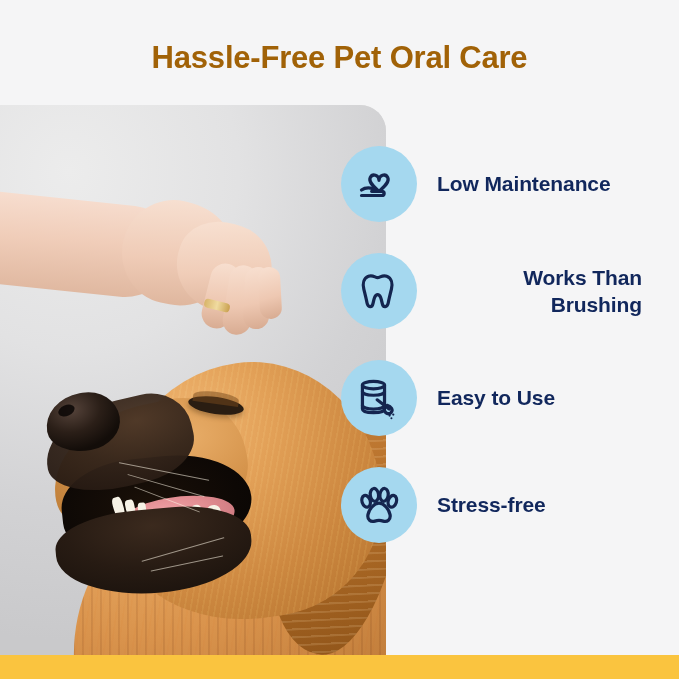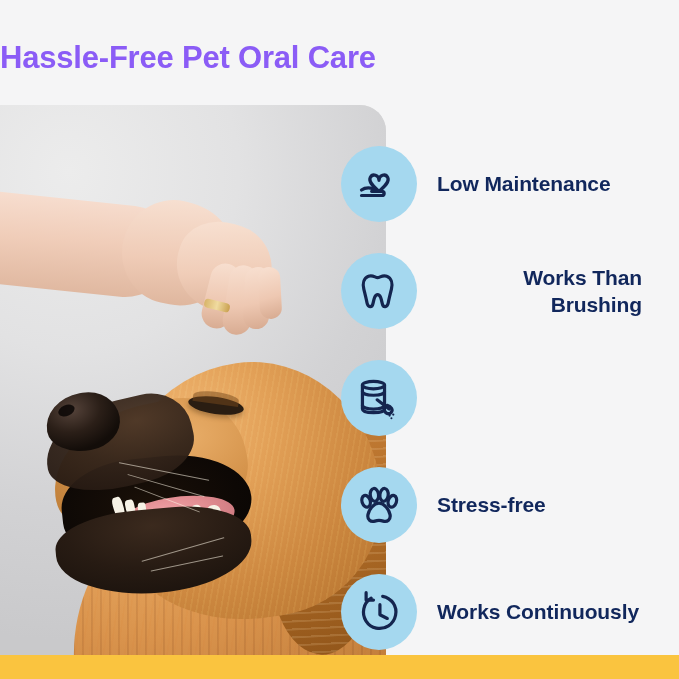--- a/index.html
+++ b/index.html
@@ -25,25 +25,25 @@
     background: #f5f5f6;
     overflow: hidden;
   }
 
   
   .title {
     position: absolute;
     top: 36px;
     left: 0;
     width: 679px;
-    text-align: left;
+    text-align: center;
     font-size: 31px;
     font-weight: 700;
     letter-spacing: -0.2px;
-    color: #8b5cf6;
+    color: #a16207;
     line-height: 44px;
     white-space: nowrap;
   }
 
   
   .photo-panel {
     position: absolute;
     left: 0;
     top: 105px;
     width: 386px;
@@ -459,43 +459,34 @@
           <path d="M14 22 L14 74 C14 79 25 82 38 82 C51 82 62 79 62 74 L62 22"></path>
           <path d="M14 36 C14 41 25 44 38 44 C51 44 62 41 62 36"></path>
           <path d="M14 66 C14 71 25 74 38 74 C51 74 62 71 62 66"></path>
           <path d="M46 54 L72 74"></path>
           <path d="M68 66 C76 68 82 76 76 82 C70 87 62 82 62 76"></path>
           <circle class="fil" cx="73" cy="88" r="2.5"></circle>
           <circle class="fil" cx="81" cy="86" r="2.5"></circle>
           <circle class="fil" cx="77" cy="94" r="2.2"></circle>
         </svg>
       </span>
+      <span class="feature-label">Easy to Use</span>
     </div>
 
     <div class="feature">
       <span class="icon-circle">
         <svg viewBox="0 0 100 100">
           <ellipse cx="22" cy="42" rx="9" ry="13" transform="rotate(-18 22 42)"></ellipse>
           <ellipse cx="40" cy="28" rx="9" ry="14" transform="rotate(-7 40 28)"></ellipse>
           <ellipse cx="61" cy="28" rx="9" ry="14" transform="rotate(7 61 28)"></ellipse>
           <ellipse cx="79" cy="42" rx="9" ry="13" transform="rotate(18 79 42)"></ellipse>
           <path d="M50 46 C39 46 28 60 26 71 C24 82 32 88 41 85 C47 83 53 83 59 85 C68 88 76 82 74 71 C72 60 61 46 50 46 Z"></path>
         </svg>
       </span>
       <span class="feature-label">Stress-free</span>
     </div>
 
-    <div class="feature">
-      <span class="icon-circle">
-        <svg viewBox="0 0 100 100">
-          <path d="M58 16 C78 20 90 38 86 57 C82 77 63 89 44 85 C25 81 13 62 17 43 C19 33 25 25 33 20"></path>
-          <path d="M22 8 L22 24 L38 24"></path>
-          <path d="M52 34 L52 56 L68 64"></path>
-        </svg>
-      </span>
-      <span class="feature-label">Works Continuously</span>
-    </div>
 
   </div>
 
   <div class="bottom-bar"></div>
 
 </div>
 
 </body></html>

